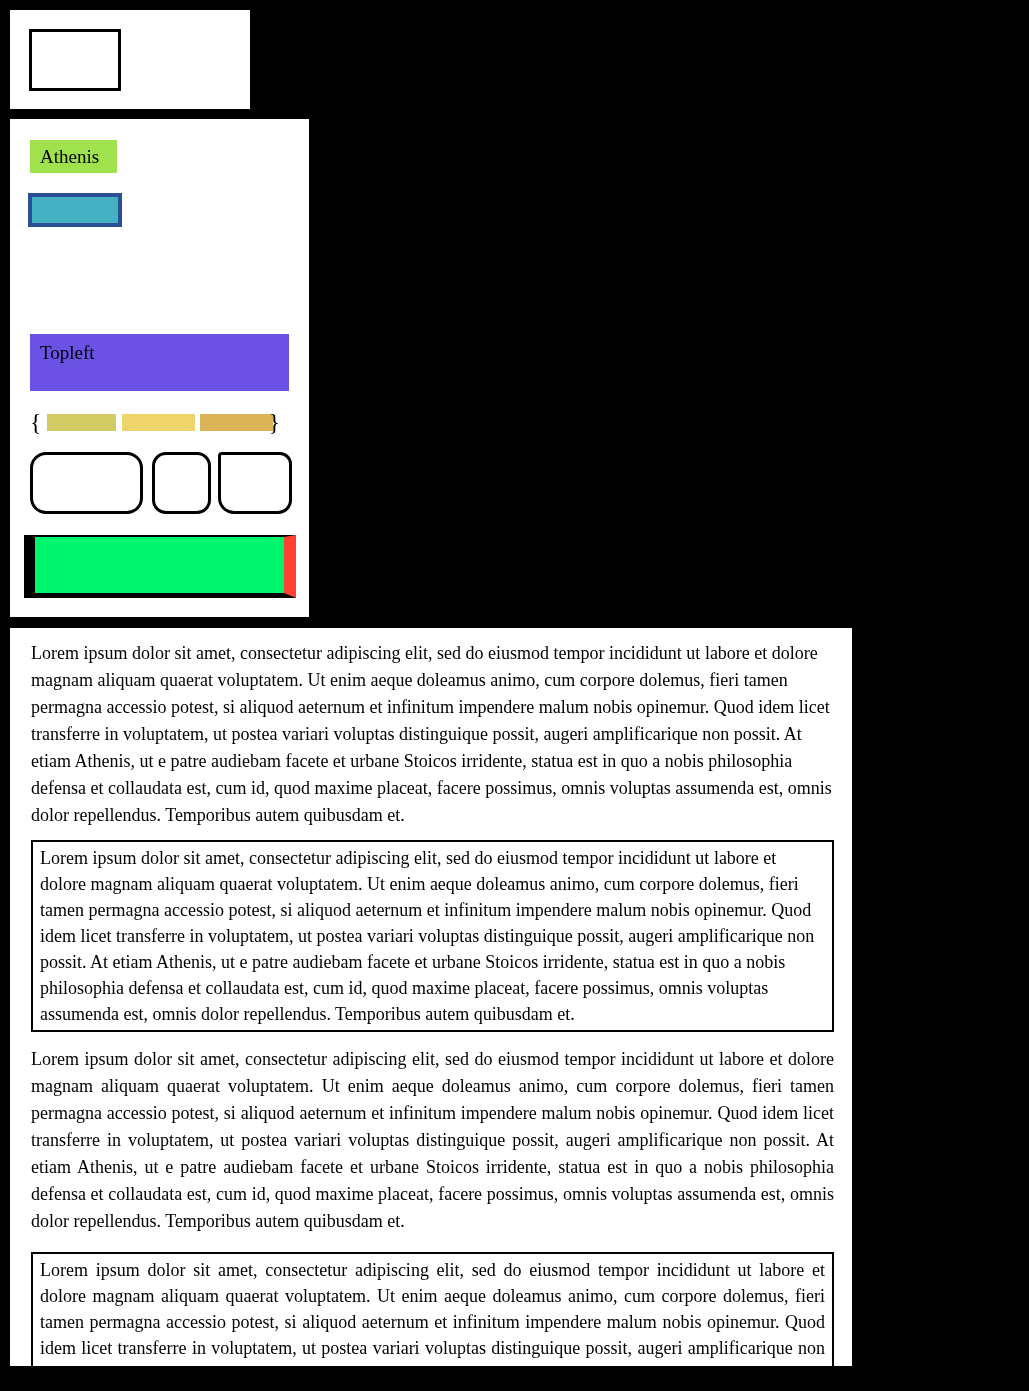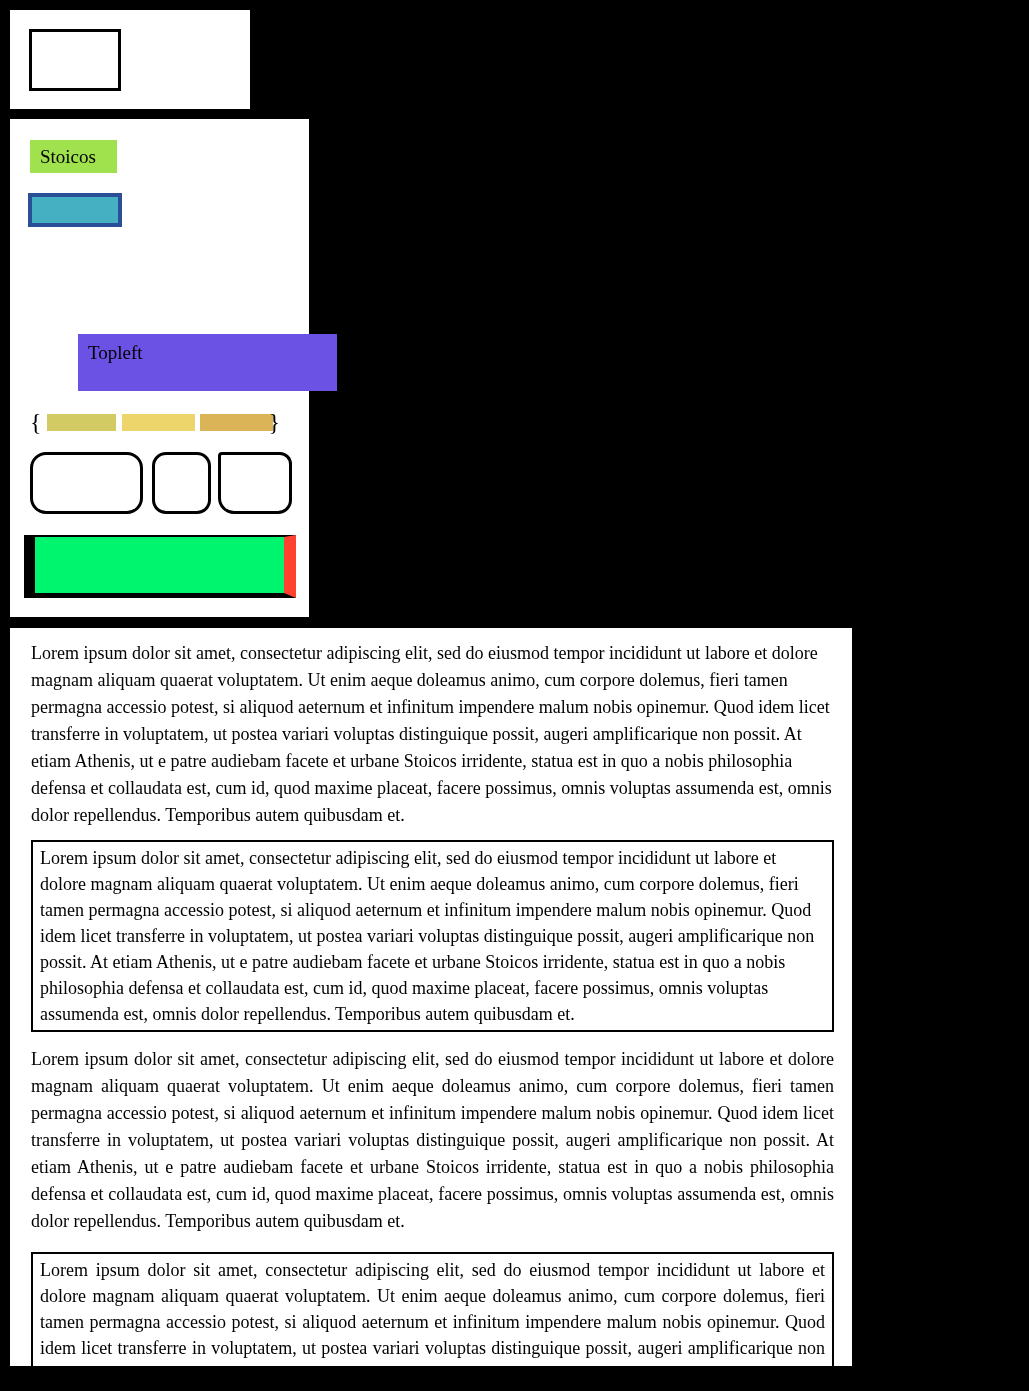--- a/index.html
+++ b/index.html
@@ -39,21 +39,20 @@
     position: absolute; left: 20px; top: 130px;
     width: 113px; height: 61px; box-sizing: border-box;
     background: #a150d4; font-size: 19px; line-height: 26px;
     padding: 6px 12px 0 10px;
   }
   #topleft-box {
     position: absolute; left: 20px; top: 215px;
     width: 259px; height: 57px; box-sizing: border-box;
     background: #6b52e4; font-size: 19px; line-height: 24px;
     padding: 7px 0 0 10px;
-    margin-left: 48px;
   }
 
   #brace-row { position: absolute; left: 20px; top: 288px; width: 250px; height: 30px; }
   .brace {
     position: absolute; top: 0; font-size: 24px; line-height: 30px;
     font-family: "Liberation Serif", "DejaVu Serif", serif;
   }
   #brace-open { left: 0; }
   #brace-close { right: 0; }
   .khaki-bar { position: absolute; top: 7px; height: 17px; }
@@ -99,21 +98,21 @@
   }
 </style>
 </head>
 <body>
 
 <div id="panel-top" class="panel">
   <div id="border-test-box"></div>
 </div>
 
 <div id="panel-widgets" class="panel">
-  <div id="textbox-label">Stoicos</div>
+  <div id="textbox-label">Athenis</div>
 
   <div id="input-box"></div>
 
 
   <div id="topleft-box">Topleft</div>
 
   <div id="brace-row">
     <span id="brace-open" class="brace">{</span>
     <div id="khaki-bar-1" class="khaki-bar"></div>
     <div id="khaki-bar-2" class="khaki-bar"></div>

